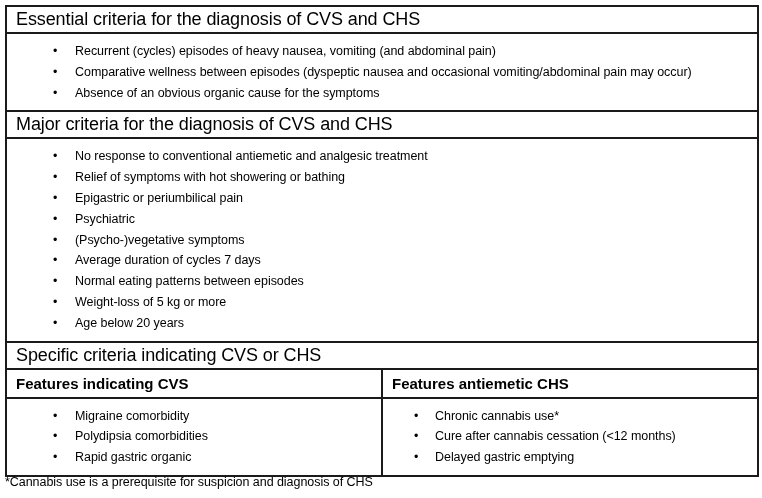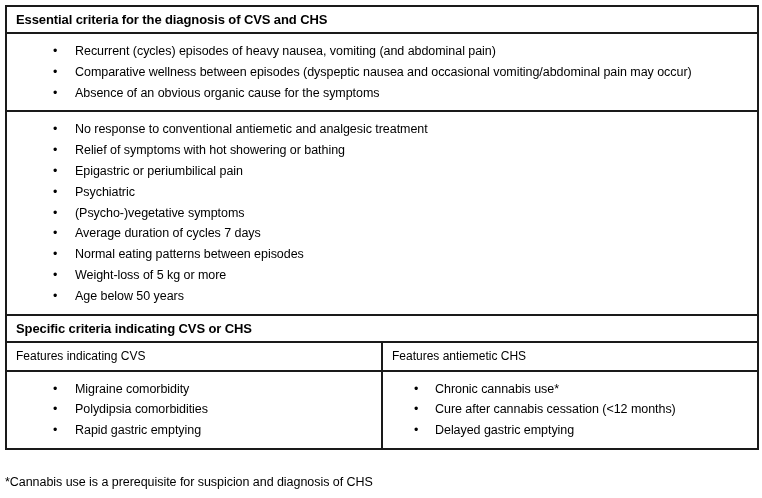--- a/index.html
+++ b/index.html
@@ -27,29 +27,29 @@
     width: 752px;
     border-collapse: collapse;
     table-layout: fixed;
   }
   .criteria-table td {
     border: 2px solid #1a1a1a;
     vertical-align: top;
     padding: 0;
   }
   .section-header {
-    font-size: 13px;
-    font-weight: bold;
+    font-size: 18px;
+    font-weight: normal;
     padding: 5px 0 5px 9px !important;
     line-height: 15px;
     letter-spacing: -0.1px;
   }
   .sub-header {
-    font-size: 12px;
-    font-weight: normal;
+    font-size: 15px;
+    font-weight: bold;
     padding: 6px 0 6px 9px !important;
     line-height: 15px;
   }
   .list-cell {
     padding: 7px 6px 7px 0 !important;
   }
   ul.bullets {
     margin: 0;
     padding: 0 0 0 68px;
     list-style: none;
@@ -103,52 +103,55 @@
       <tr>
         <td class="list-cell" colspan="2">
           <ul class="bullets">
             <li><span class="bullet-dot">•</span><span>Recurrent (cycles) episodes of heavy nausea, vomiting (and abdominal pain)</span></li>
             <li><span class="bullet-dot">•</span><span>Comparative wellness between episodes (dyspeptic nausea and occasional vomiting/abdominal pain may occur)</span></li>
             <li><span class="bullet-dot">•</span><span>Absence of an obvious organic cause for the symptoms</span></li>
           </ul>
         </td>
       </tr>
 
+      <tr>
+        <td class="section-header" colspan="2">Major criteria for the diagnosis of CVS and CHS</td>
+      </tr>
 
       <tr>
         <td class="list-cell" colspan="2">
           <ul class="bullets">
             <li><span class="bullet-dot">•</span><span>No response to conventional antiemetic and analgesic treatment</span></li>
             <li><span class="bullet-dot">•</span><span>Relief of symptoms with hot showering or bathing</span></li>
             <li><span class="bullet-dot">•</span><span>Epigastric or periumbilical pain</span></li>
             <li><span class="bullet-dot">•</span><span>Psychiatric</span></li>
             <li><span class="bullet-dot">•</span><span>(Psycho-)vegetative symptoms</span></li>
             <li><span class="bullet-dot">•</span><span>Average duration of cycles 7 days</span></li>
             <li><span class="bullet-dot">•</span><span>Normal eating patterns between episodes</span></li>
             <li><span class="bullet-dot">•</span><span>Weight-loss of 5 kg or more</span></li>
-            <li><span class="bullet-dot">•</span><span>Age below 50 years</span></li>
+            <li><span class="bullet-dot">•</span><span>Age below 20 years</span></li>
           </ul>
         </td>
       </tr>
 
       <tr>
         <td class="section-header" colspan="2">Specific criteria indicating CVS or CHS</td>
       </tr>
 
       <tr>
         <td class="sub-header">Features indicating CVS</td>
         <td class="sub-header">Features antiemetic CHS</td>
       </tr>
 
       <tr>
         <td class="list-cell">
           <ul class="bullets">
             <li><span class="bullet-dot">•</span><span>Migraine comorbidity</span></li>
             <li><span class="bullet-dot">•</span><span>Polydipsia comorbidities</span></li>
-            <li><span class="bullet-dot">•</span><span>Rapid gastric emptying</span></li>
+            <li><span class="bullet-dot">•</span><span>Rapid gastric organic</span></li>
           </ul>
         </td>
         <td class="list-cell">
           <ul class="bullets narrow">
             <li><span class="bullet-dot">•</span><span>Chronic cannabis use*</span></li>
             <li><span class="bullet-dot">•</span><span>Cure after cannabis cessation (&lt;12 months)</span></li>
             <li><span class="bullet-dot">•</span><span>Delayed gastric emptying</span></li>
           </ul>
         </td>
       </tr>

